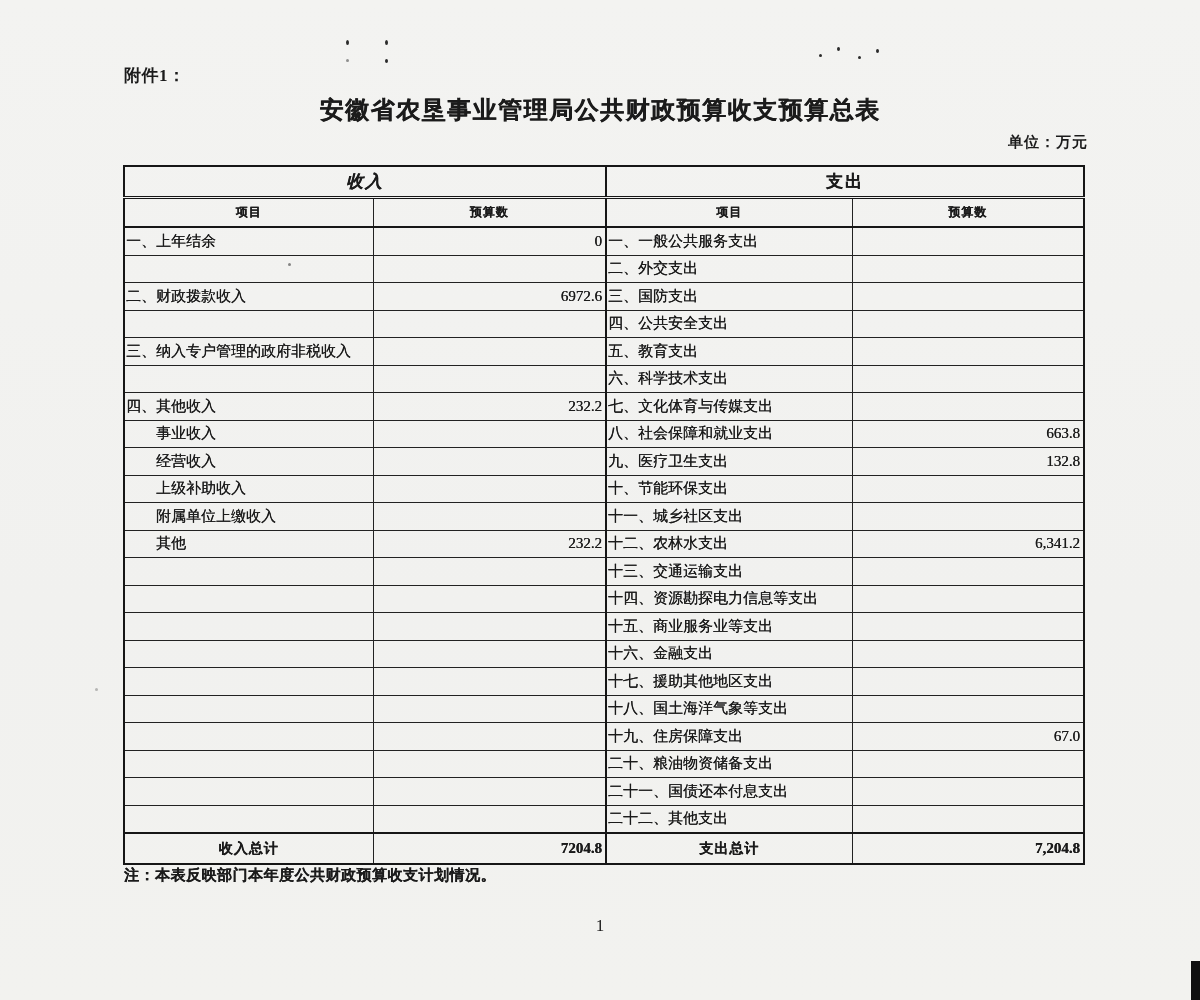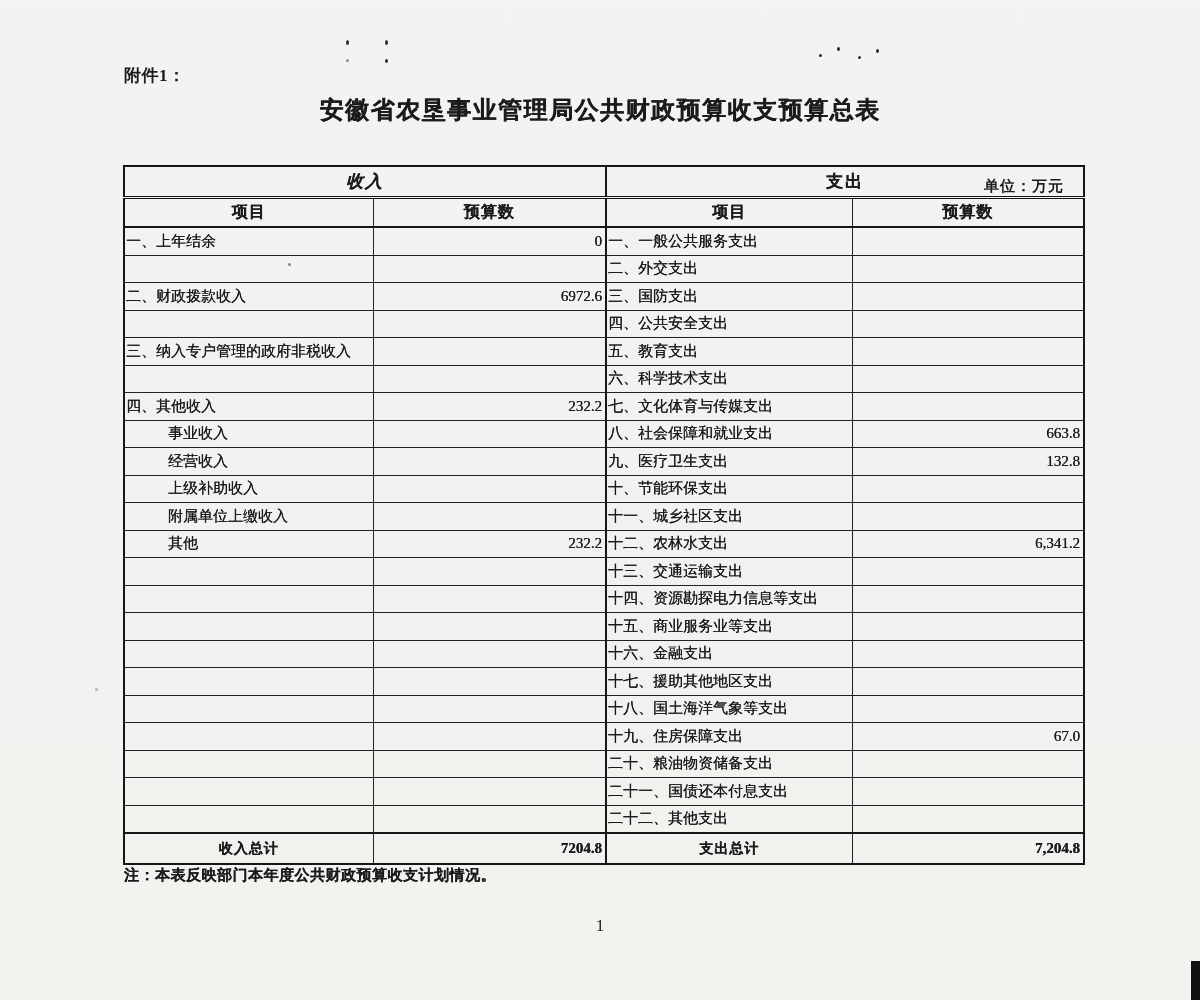--- a/index.html
+++ b/index.html
@@ -15,48 +15,48 @@
   .attachment{
     position:absolute;left:124px;top:64px;
     font-size:17px;font-weight:bold;letter-spacing:.5px;
   }
   .title{
     position:absolute;left:0;right:0;top:94px;margin:0;
     text-align:center;font-size:24px;font-weight:bold;letter-spacing:1.5px;
     text-shadow:.4px 0 0 currentColor;
   }
   .unit{
-    position:absolute;right:136px;top:133px;
-    font-size:15px;font-weight:bold;letter-spacing:1px;margin-top:44px;
+    position:absolute;right:112px;top:133px;
+    font-size:15px;font-weight:bold;letter-spacing:1px;
   }
 
   table.budget{
     position:absolute;left:123px;top:165px;width:960px;
     border-collapse:collapse;table-layout:fixed;
     border:2.5px solid #161616;
   }
   .budget th,.budget td{
     border:1px solid #222;
     overflow:hidden;white-space:nowrap;
     text-shadow:.3px 0 0 currentColor;
   }
   .budget tr.h1 th{
     height:27px;font-size:17px;font-weight:bold;letter-spacing:2px;
     border-bottom:3px double #161616;text-align:center;
   }
   .budget tr.h1 th:first-child{border-right:2px solid #161616;font-style:italic;}
   .budget tr.h2 th{
-    height:25px;font-size:16px;font-weight:bold;letter-spacing:1px;
+    height:25px;font-size:12px;font-weight:bold;letter-spacing:1px;
     border-bottom:2px solid #161616;text-align:center;margin-top:33px;
   }
   .budget tr.h2 th:nth-child(2){border-right:2px solid #161616;}
   .budget tbody td{height:26.5px;font-size:15px;padding:0;}
   .budget tbody td:nth-child(2){border-right:2px solid #161616;}
   .budget td.item{text-align:left;padding-left:1px;}
-  .budget td.item.indent{padding-left:43px;}
+  .budget td.item.indent{padding-left:31px;}
   .budget td.val{text-align:right;padding-right:3px;}
   .budget tfoot td{
     height:27px;font-weight:bold;font-size:14px;
     border-top:2.5px solid #161616;
   }
   .budget tfoot td:nth-child(2){border-right:2px solid #161616;padding-left:16px;}
   .budget tfoot td.lbl{text-align:center;letter-spacing:1px;}
   .budget tfoot td.val{font-size:15px;}
 
   .note{

